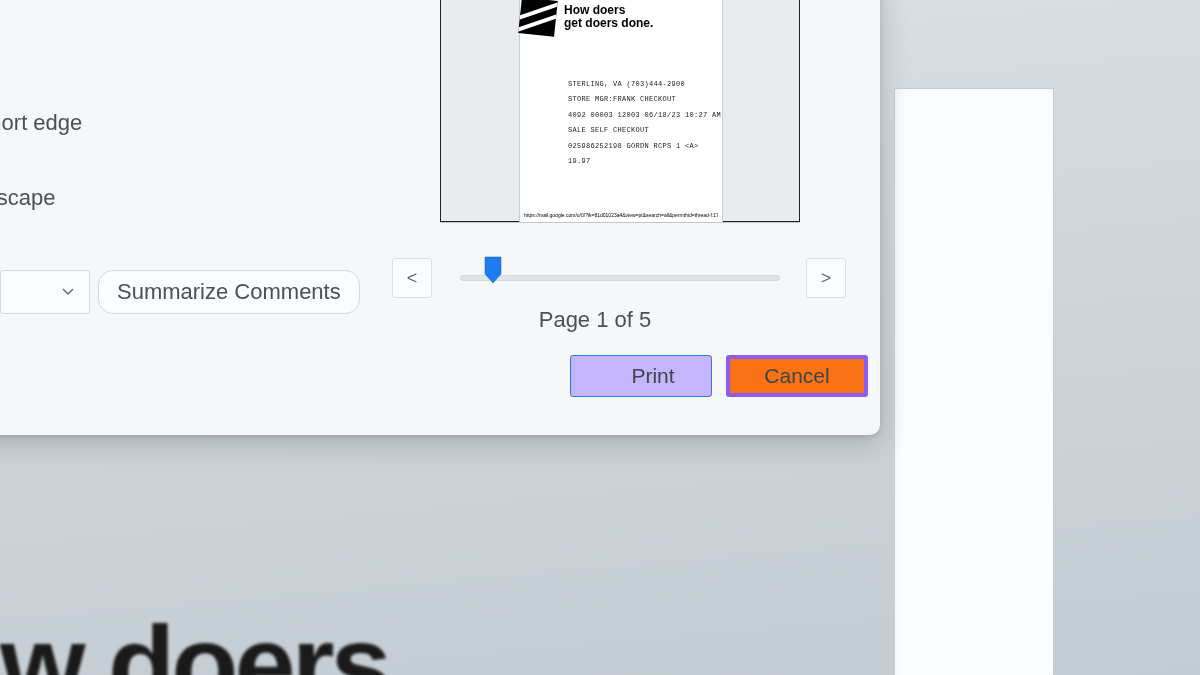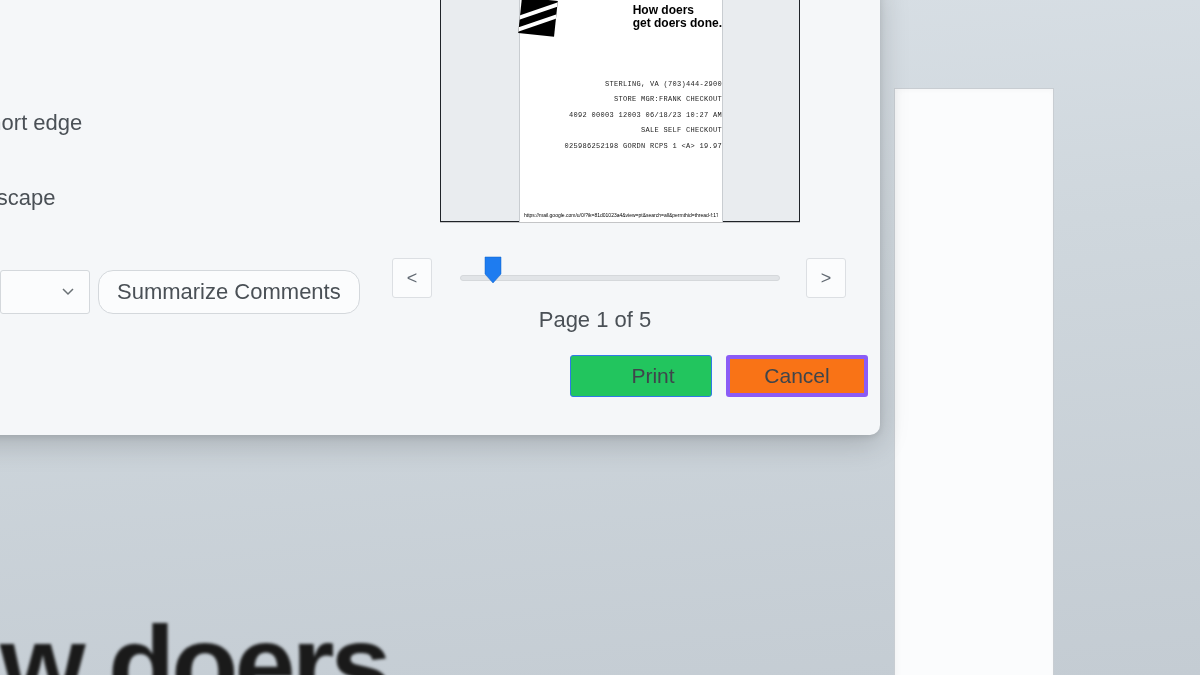--- a/index.html
+++ b/index.html
@@ -114,21 +114,21 @@
     border-left: 1px solid #c9cdd1;
     border-right: 1px solid #c9cdd1;
   }
   .logo-row {
     position: absolute;
     top: 18px;
     left: 0;
     width: 100%;
     display: flex;
     align-items: center;
-    justify-content: space-between;
+    justify-content: flex-start;
     gap: 8px;
   }
   .hd-logo {
     width: 36px;
     height: 36px;
     background: #000;
     transform: rotate(6deg);
     position: relative;
     overflow: hidden;
   }
@@ -146,26 +146,27 @@
     font-size: 12px;
     font-weight: 700;
     color: #000;
     line-height: 1.1;
   }
   .receipt-lines {
     position: absolute;
     top: 96px;
     left: 0;
     width: 100%;
-    text-align: right;
+    text-align: left;
     font-family: "Courier New", monospace;
     font-size: 7px;
     color: #222;
     letter-spacing: 0.3px;
     line-height: 2.2;
+    padding-left: 48px;
   }
   .footer-url {
     position: absolute;
     bottom: 4px;
     left: 4px;
     right: 4px;
     font-size: 5px;
     color: #000;
     white-space: nowrap;
     overflow: hidden;
@@ -236,21 +237,21 @@
     display: flex;
     align-items: center;
     justify-content: center;
     font-size: 21px;
     color: #3f454b;
     background: #f97316;
     border: 4px solid #8b5cf6;
   }
   .btn.primary {
     border: 1.5px solid #2f7ae5;
-    background: #22c55e;
+    background: #c4b5fd;
     padding-left: 24px;
   }
 </style>
 </head>
 <body>
 
 <div class="bg-page"></div>
 <div class="bg-text">w doers</div>
 
 <div class="dialog">

